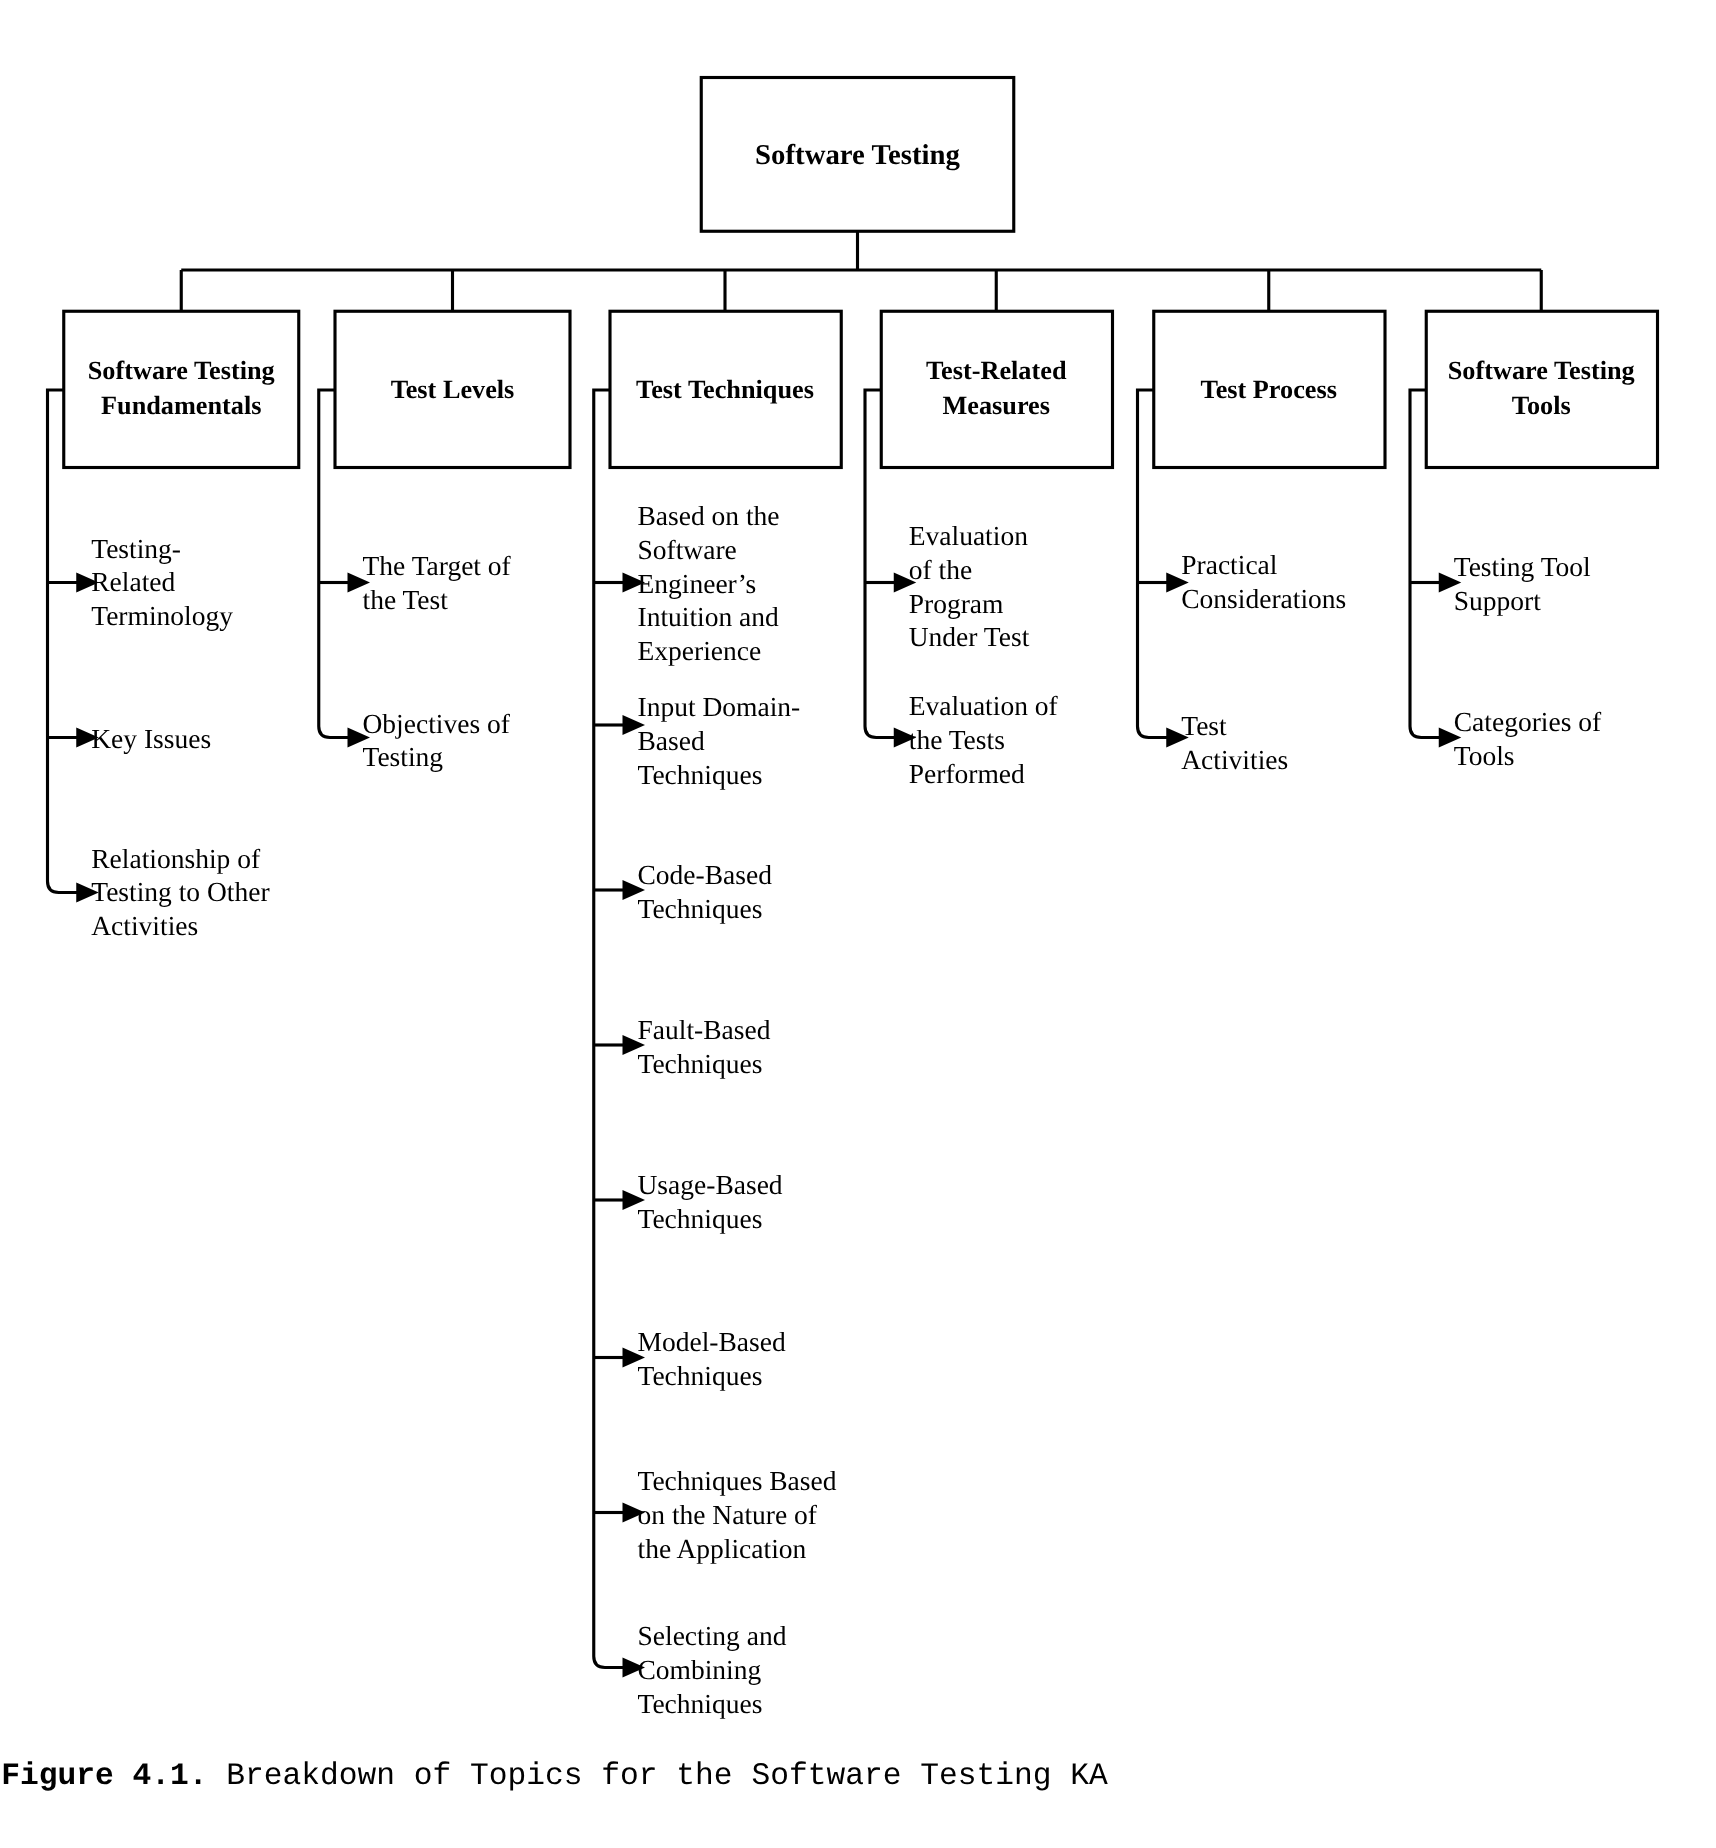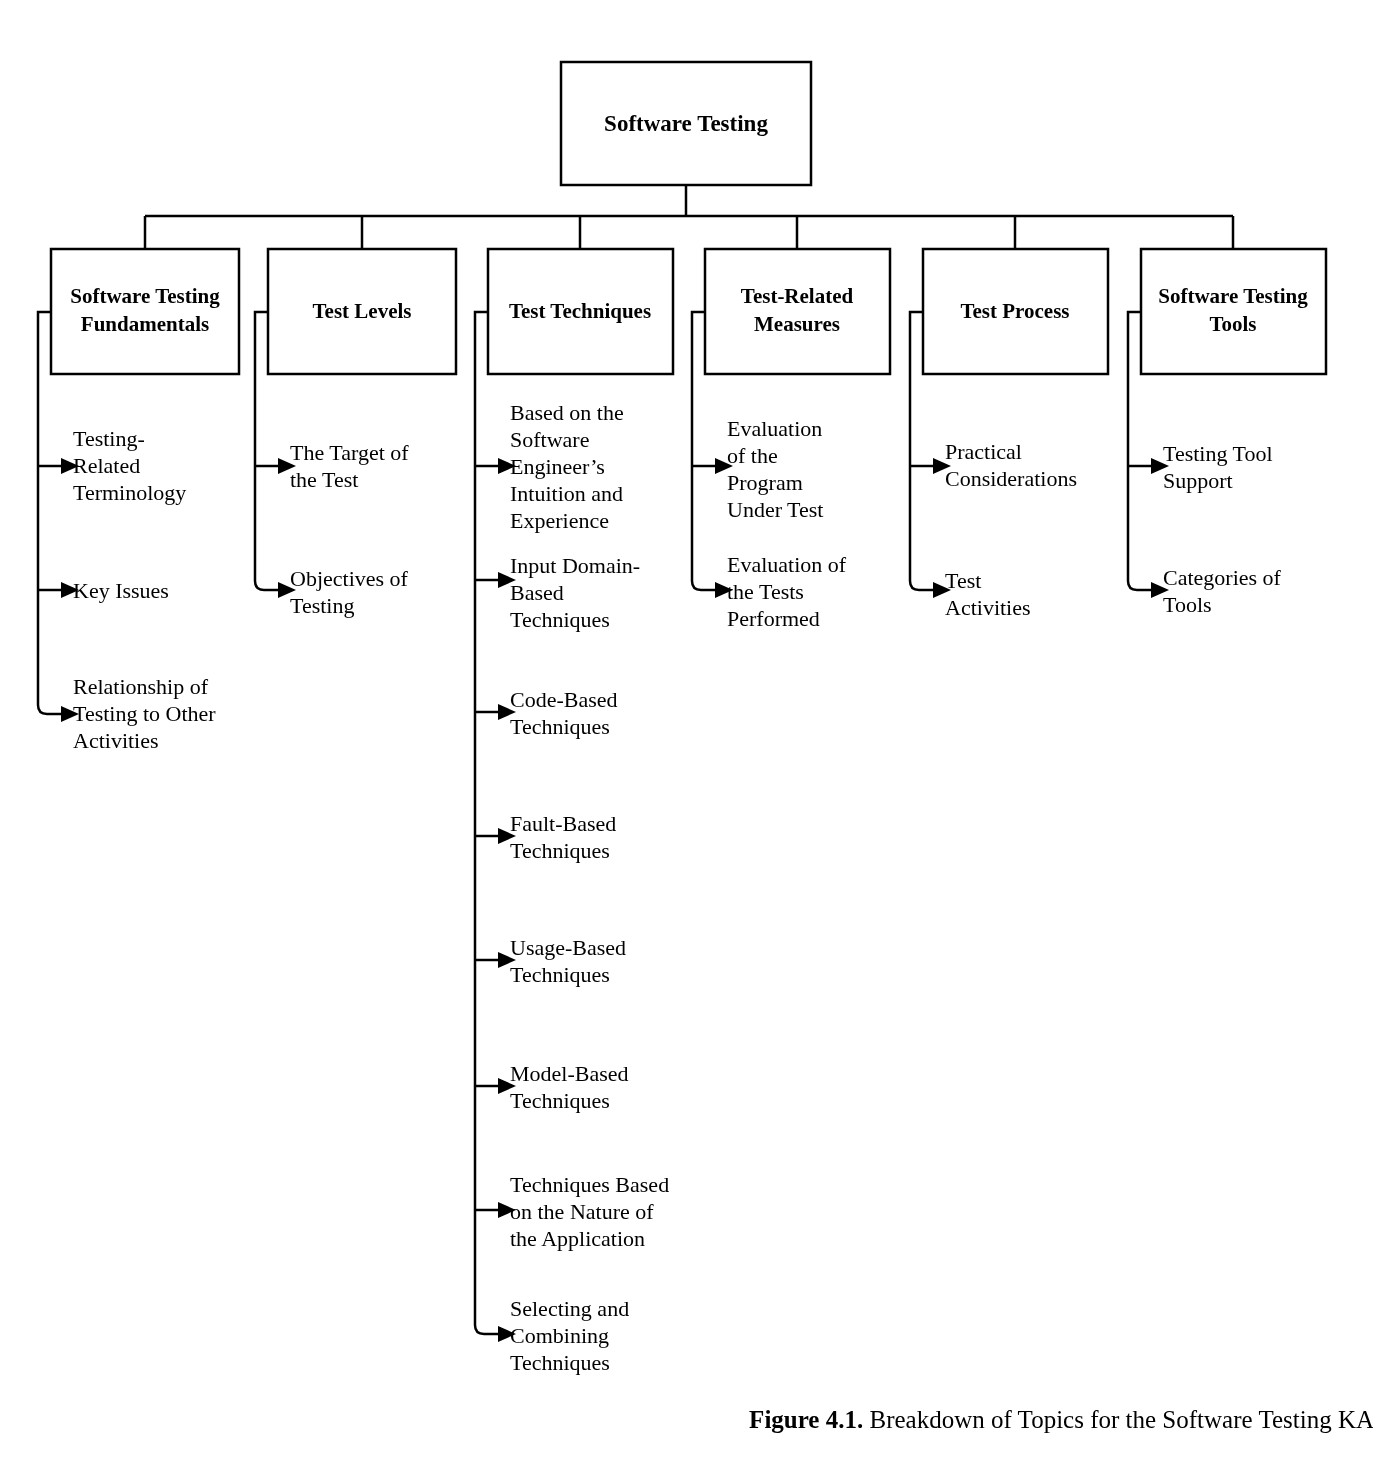--- a/index.html
+++ b/index.html
@@ -71,22 +71,22 @@
     font-weight: normal;
     font-size: 22px;
     text-anchor: start;
     fill: #000000;
   }
   .caption {
     position: absolute;
     left: 0;
     top: 1406px;
     width: 1373px;
-    text-align: right;
-    font-family: Liberation Serif, serif;
+    text-align: left;
+    font-family: Liberation Mono, monospace;
     font-size: 25px;
     color: #000000;
     white-space: nowrap;
   }
   .caption .cap-bold {
     font-weight: bold;
   }
   .caption .cap-rest {
     font-weight: normal;
   }

